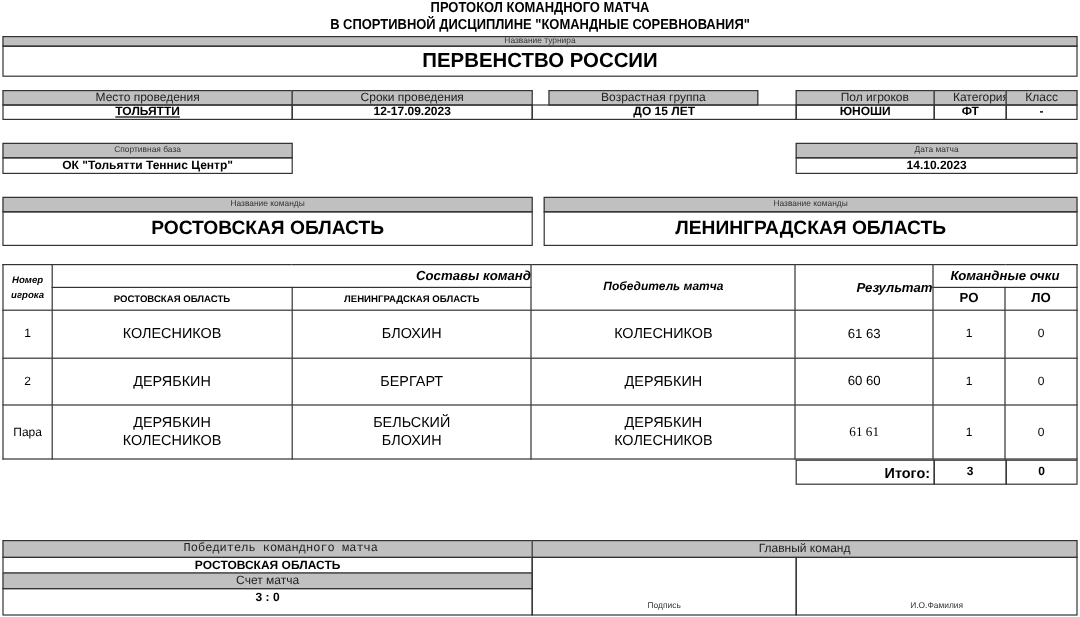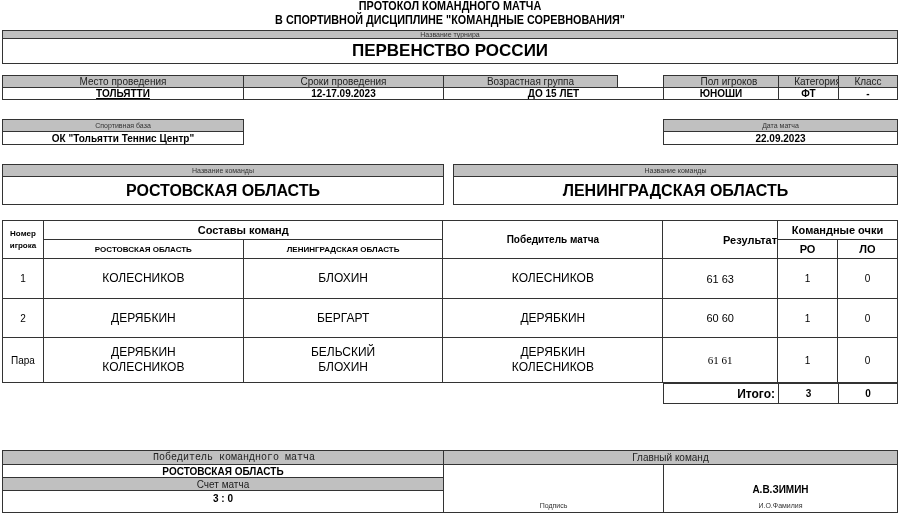--- a/index.html
+++ b/index.html
@@ -23,60 +23,60 @@
 <body>
 
 <div class="abs title1">ПРОТОКОЛ КОМАНДНОГО МАТЧА</div>
 <div class="abs title2">В СПОРТИВНОЙ ДИСЦИПЛИНЕ "КОМАНДНЫЕ СОРЕВНОВАНИЯ"</div>
 
 <div class="cell gray b small" style="left:2px;top:30px;width:896px;height:9px;">Название турнира</div>
 <div class="cell b big" style="left:2px;top:38px;width:896px;height:26px;">ПЕРВЕНСТВО РОССИИ</div>
 
 <div class="cell gray b hdr" style="left:2px;top:75px;width:242px;height:13px;">Место проведения</div>
 <div class="cell gray b hdr" style="left:243px;top:75px;width:201px;height:13px;">Сроки проведения</div>
-<div class="cell gray b hdr" style="left:443px;top:75px;width:175px;height:13px;">Возрастная группа</div>
+<div class="cell gray b hdr" style="left:457px;top:75px;width:175px;height:13px;">Возрастная группа</div>
 <div class="cell gray b hdr" style="left:663px;top:75px;width:116px;height:13px;padding-left:16px;">Пол игроков</div>
 <div class="cell gray b hdr" style="left:778px;top:75px;width:61px;height:13px;padding-left:18px;">Категория</div>
 <div class="cell gray b hdr" style="left:838px;top:75px;width:60px;height:13px;">Класс</div>
 
 <div class="cell b val" style="left:2px;top:87px;width:242px;height:13px;text-decoration:underline;">ТОЛЬЯТТИ</div>
 <div class="cell b val" style="left:243px;top:87px;width:201px;height:13px;">12-17.09.2023</div>
 <div class="cell b val" style="left:443px;top:87px;width:221px;height:13px;">ДО 15 ЛЕТ</div>
 <div class="cell b val" style="left:663px;top:87px;width:116px;height:13px;">ЮНОШИ</div>
 <div class="cell b val" style="left:778px;top:87px;width:61px;height:13px;">ФТ</div>
 <div class="cell b val" style="left:838px;top:87px;width:60px;height:13px;">-</div>
 
 <div class="cell gray b small" style="left:2px;top:119px;width:242px;height:13px;">Спортивная база</div>
 <div class="cell b val" style="left:2px;top:131px;width:242px;height:14px;">ОК "Тольятти Теннис Центр"</div>
 
 <div class="cell gray b small" style="left:663px;top:119px;width:235px;height:13px;">Дата матча</div>
-<div class="cell b val" style="left:663px;top:131px;width:235px;height:14px;">22.09.2023</div>
+<div class="cell b val" style="left:663px;top:131px;width:235px;height:14px;">14.10.2023</div>
 
 <div class="cell gray b small" style="left:2px;top:164px;width:442px;height:13px;">Название команды</div>
 <div class="cell b big" style="left:2px;top:176px;width:442px;height:29px;font-size:16px;">РОСТОВСКАЯ ОБЛАСТЬ</div>
 <div class="cell gray b small" style="left:453px;top:164px;width:445px;height:13px;">Название команды</div>
 <div class="cell b big" style="left:453px;top:176px;width:445px;height:29px;font-size:16px;">ЛЕНИНГРАДСКАЯ ОБЛАСТЬ</div>
 
 <table class="grid" style="left:2px;top:220px;width:896px;">
   <colgroup>
     <col style="width:41px">
       <col style="width:200px">
       <col style="width:200px">
       <col style="width:220px">
       <col style="width:115px">
       <col style="width:60px">
       <col style="width:60px">
   </colgroup>
   <tbody>
-      <tr style="height:19px;">
+      <tr style="height:19px;font-style:italic;">
     <td rowspan="2" style="font-size:8px;font-weight:bold;line-height:12px;">
       <div>Номер</div>
       <div>игрока</div>
     </td>
-    <td colspan="2" style="font-size:11px;font-weight:bold;">Составы команд</td>
+    <td colspan="2" style="font-size:11px;font-weight:bold;text-align:right;">Составы команд</td>
     <td rowspan="2" style="font-size:10px;font-weight:bold;">Победитель матча</td>
     <td rowspan="2" style="font-size:11px;font-weight:bold;text-align:right;">Результат</td>
     <td colspan="2" style="font-size:11px;font-weight:bold;">Командные очки</td>
   </tr>
   <tr style="height:19px;">
     <td style="font-size:8px;font-weight:bold;">РОСТОВСКАЯ ОБЛАСТЬ</td>
     <td style="font-size:8px;font-weight:bold;">ЛЕНИНГРАДСКАЯ ОБЛАСТЬ</td>
     <td style="font-size:11px;font-weight:bold;">РО</td>
     <td style="font-size:11px;font-weight:bold;">ЛО</td>
   </tr>
@@ -129,15 +129,14 @@
 <div class="cell gray b hdr" style="left:2px;top:450px;width:464px;height:15px;font-family:Liberation Mono, monospace;">Победитель командного матча</div>
 <div class="cell b val" style="left:2px;top:464px;width:442px;height:14px;">РОСТОВСКАЯ ОБЛАСТЬ</div>
 <div class="cell gray b hdr" style="left:2px;top:477px;width:442px;height:14px;">Счет матча</div>
 <div class="cell b val" style="left:2px;top:490px;width:442px;height:23px;align-items:flex-start;padding-top:2px;">3 : 0</div>
 
 <div class="cell gray b hdr" style="left:443px;top:450px;width:455px;height:15px;">Главный команд</div>
 <div class="abs b" style="left:443px;top:464px;width:221px;height:49px;">
   <div class="abs small" style="left:0;bottom:3px;width:100%;text-align:center;font-size:7px;">Подпись</div>
 </div>
 <div class="abs b" style="left:663px;top:464px;width:235px;height:49px;">
-  <div class="abs" style="left:0;top:19px;width:100%;text-align:center;font-size:10px;font-weight:bold;">А.В.ЗИМИН</div>
   <div class="abs small" style="left:0;bottom:3px;width:100%;text-align:center;font-size:7px;">И.О.Фамилия</div>
 </div>
 
 </body></html>

